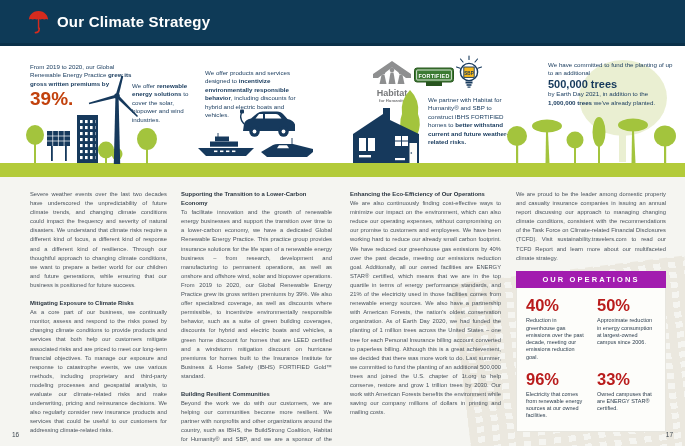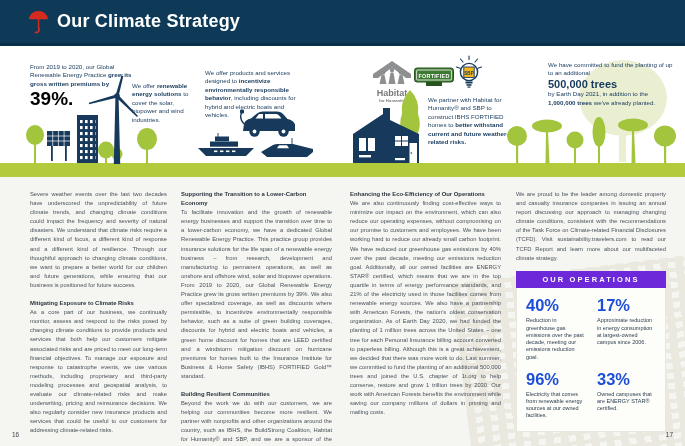--- a/index.html
+++ b/index.html
@@ -2,45 +2,45 @@
 <html><head>
 <meta charset="utf-8">
 <style>
   * { margin:0; padding:0; box-sizing:border-box; }
   html,body { background:#e9e9e6; }
   body { font-family:"Liberation Sans", sans-serif; }
   .page { position:relative; width:685px; height:446px; background:#f5f5f1; overflow:hidden; margin:0 auto; }
 
   
   .band { position:absolute; left:0; top:0; width:685px; height:46px; background:#0e3a57; border-bottom:3px solid #0a3049; display:flex; align-items:center; padding-left:27px; gap:7px; z-index:3; }
-  .band .title { color:#ffffff; font-weight:bold; font-size:18px; letter-spacing:.2px; }
+  .band .title { color:#ffffff; font-weight:bold; font-size:15px; letter-spacing:.2px; }
 
   
   .info-bg { position:absolute; left:0; top:46px; width:685px; height:117px; background:#ffffff; z-index:0; }
   .green-band { position:absolute; left:0; top:163px; width:685px; height:14px; background:#b3cb3a; z-index:1; }
   .ill { position:absolute; z-index:2; }
   .info-text { position:absolute; z-index:2; font-size:6.2px; line-height:8.4px; color:#16395c; }
   .info-text b { font-weight:bold; }
-  .big-num { font-size:19px; font-weight:bold; color:#000000; line-height:1.05; margin-top:1px; }
+  .big-num { font-size:19px; font-weight:bold; color:#c2410c; line-height:1.05; margin-top:1px; }
   .tree-num { font-size:11px; font-weight:bold; color:#16395c; line-height:1.15; }
 
   
   .bodycol { position:absolute; top:190px; z-index:2; font-size:5.8px; line-height:9.1px; color:#49525c; text-align:justify; }
   .bodycol h4 { font-size:5.9px; line-height:9.1px; color:#29343f; font-weight:bold; text-align:left; }
   .bodycol .sp { margin-top:9px; }
   .c1 { left:30px; width:137px; }
   .c2 { left:181px; width:151px; }
   .c3 { left:350px; width:151px; }
   .c4 { left:516px; width:150px; }
 
   
   .ops-box { margin-top:8px; }
-  .ops-header { background:#6d28d9; color:#ffffff; text-align:center; font-size:7.5px; font-weight:bold; letter-spacing:2.1px; padding:4.5px 0 4px; }
+  .ops-header { background:#a21caf; color:#ffffff; text-align:center; font-size:7.5px; font-weight:bold; letter-spacing:2.1px; padding:4.5px 0 4px; }
   .ops-body { background:#fdfdfa; border:1px solid #e7e6df; border-top:none; padding:8px 9px 11px; display:grid; grid-template-columns:1fr 1fr; column-gap:12px; row-gap:9px; }
-  .stat-value { font-size:16.5px; font-weight:bold; color:#1d4ed8; line-height:1.1; }
+  .stat-value { font-size:16.5px; font-weight:bold; color:#b91c1c; line-height:1.1; }
   .stat-desc { font-size:5.5px; line-height:7.2px; color:#2d3e4e; margin-top:3px; text-align:left; }
 
   .pageno { position:absolute; bottom:8px; font-size:6.5px; color:#3d4750; z-index:3; }
   .pageno.left { left:12px; }
   .pageno.right { right:12px; }
 
   
   .watermark { position:absolute; right:-12px; bottom:-18px; width:235px; height:195px; z-index:1; opacity:.38; transform:rotate(-7deg);
     background:
       repeating-linear-gradient(0deg, #ddd5c2 0 4px, transparent 4px 10px),
@@ -287,21 +287,21 @@
     <p>We are proud to be the leader among domestic property and casualty insurance companies in issuing an annual report discussing our approach to managing changing climate conditions, consistent with the recommendations of the Task Force on Climate-related Financial Disclosures (TCFD). Visit sustainability.travelers.com to read our TCFD Report and learn more about our multifaceted climate strategy.</p>
 
     <div class="ops-box">
       <div class="ops-header">OUR OPERATIONS</div>
       <div class="ops-body">
         <div>
           <div class="stat-value">40%</div>
           <div class="stat-desc">Reduction in greenhouse gas emissions over the past decade, meeting our emissions reduction goal.</div>
         </div>
         <div>
-          <div class="stat-value">17%</div>
+          <div class="stat-value">50%</div>
           <div class="stat-desc">Approximate reduction in energy consumption at largest-owned campus since 2006.</div>
         </div>
         <div>
           <div class="stat-value">96%</div>
           <div class="stat-desc">Electricity that comes from renewable energy sources at our owned facilities.</div>
         </div>
         <div>
           <div class="stat-value">33%</div>
           <div class="stat-desc">Owned campuses that are ENERGY STAR® certified.</div>
         </div>

